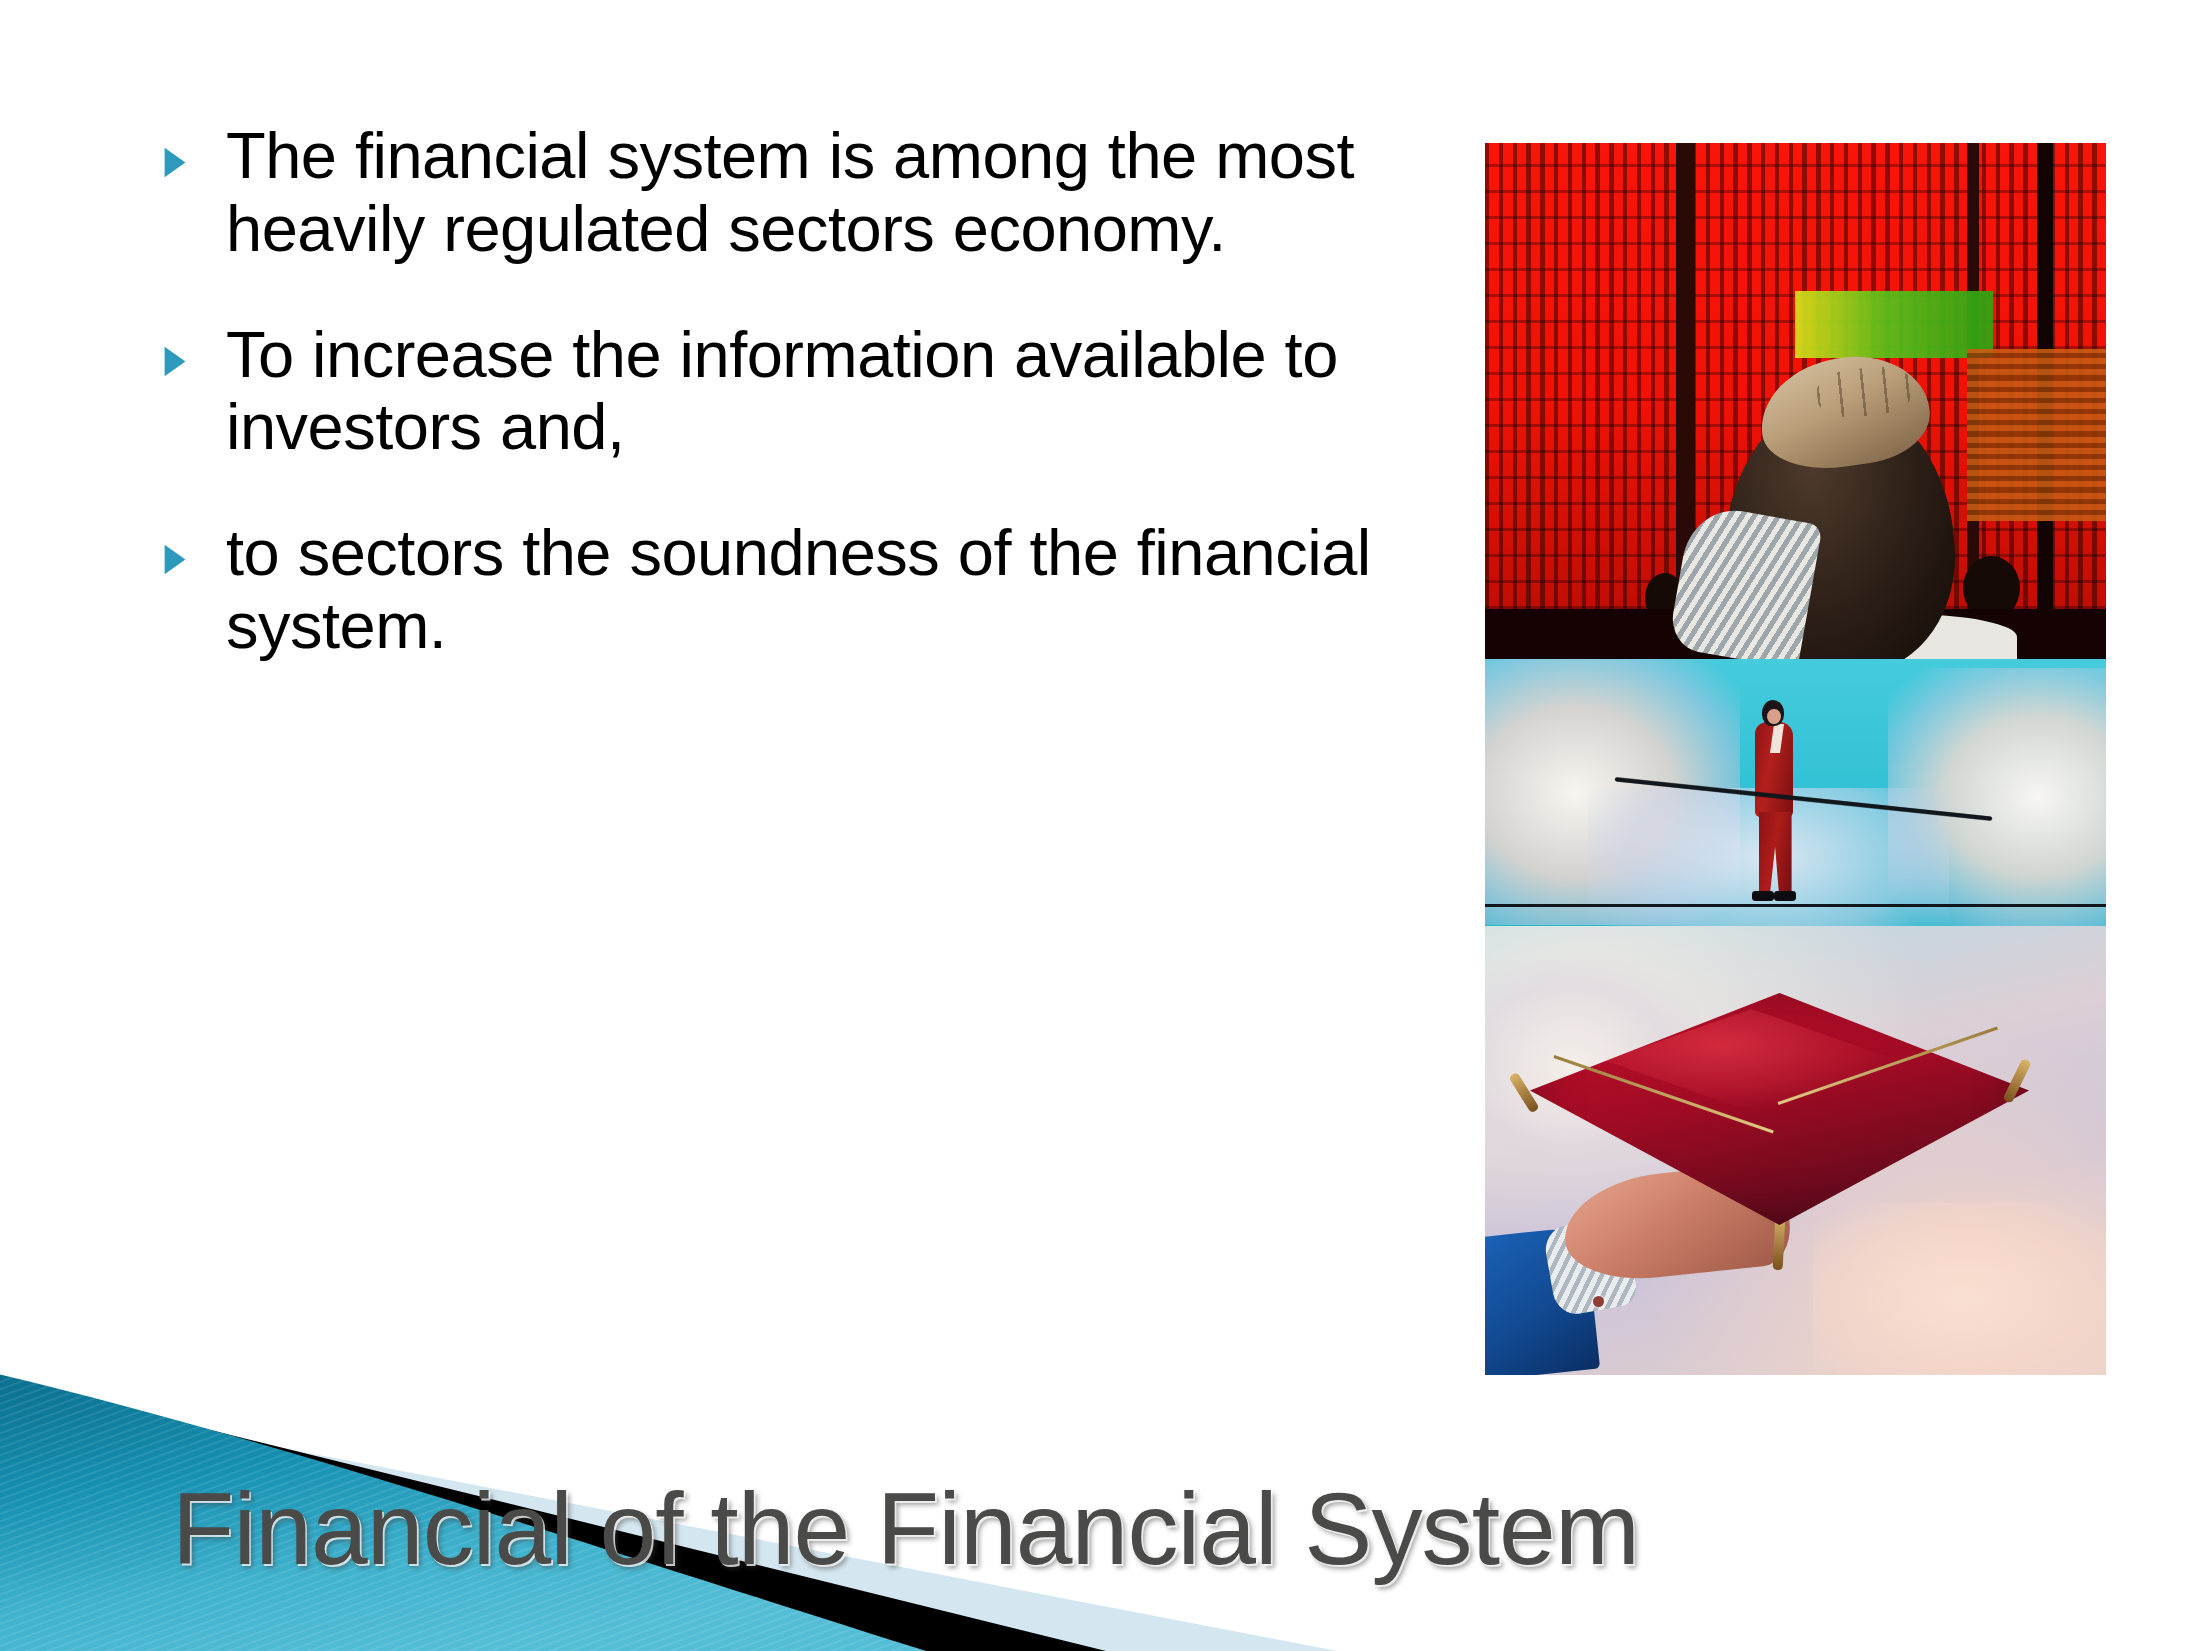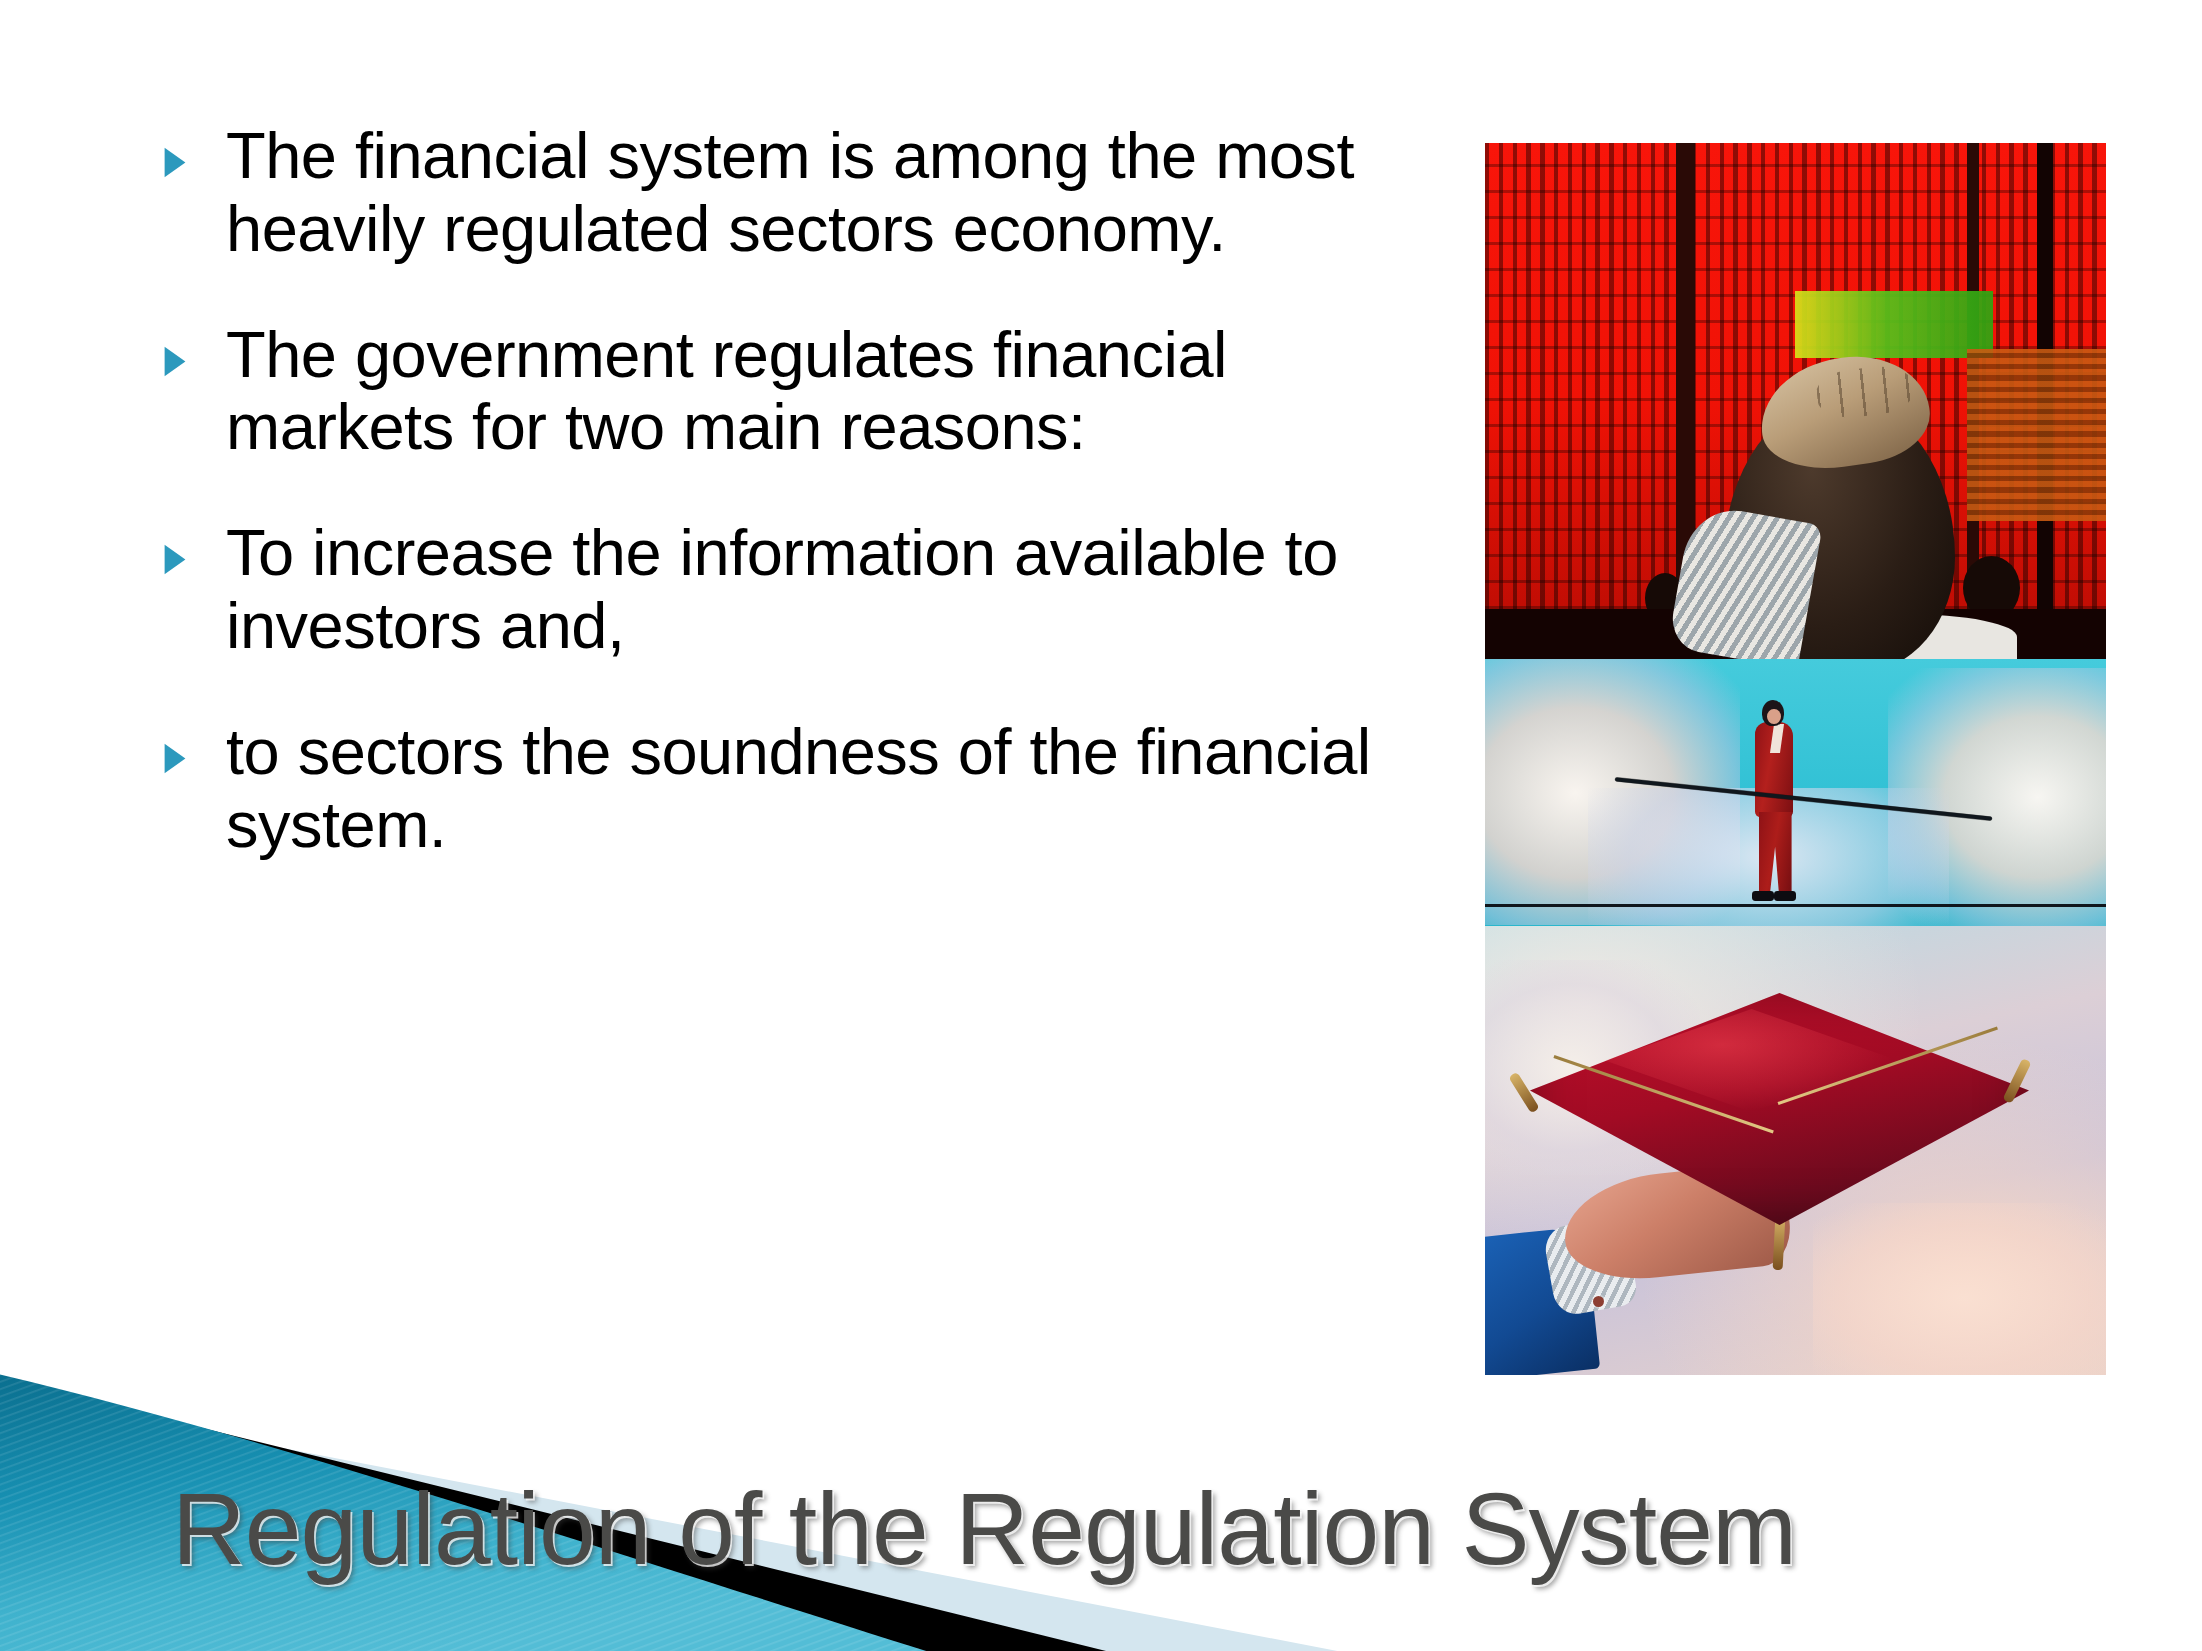--- a/index.html
+++ b/index.html
@@ -277,28 +277,20 @@
 
     <div class="bullet-row">
       <span class="bullet-marker">
         <svg width="26" height="33" viewBox="0 0 30 38">
             <polygon points="3,2 27,19 3,36" fill="#2c99bd"></polygon>
           </svg>
       </span>
       <span class="bullet-text">The financial system is among the most heavily regulated sectors economy.</span>
     </div>
 
-    <div class="bullet-row">
-      <span class="bullet-marker">
-        <svg width="26" height="33" viewBox="0 0 30 38">
-            <polygon points="3,2 27,19 3,36" fill="#2c99bd"></polygon>
-          </svg>
-      </span>
-      <span class="bullet-text">The government regulates financial markets for two main reasons:</span>
-    </div>
 
     <div class="bullet-row">
       <span class="bullet-marker">
         <svg width="26" height="33" viewBox="0 0 30 38">
             <polygon points="3,2 27,19 3,36" fill="#2c99bd"></polygon>
           </svg>
       </span>
       <span class="bullet-text">To increase the information available to investors and,</span>
     </div>
 
@@ -386,16 +378,16 @@
 
       <polygon points="0,40 1560,340 1120,340 0,126" fill="#d4e6ef"></polygon>
 
       <polygon points="0,22 1290,340 1015,340 0,100" fill="#000000"></polygon>
 
       <path d="M 0,18 C 330,96 760,240 1080,340 L 0,340 Z" fill="url(#tealGrad)"></path>
       <path d="M 0,18 C 330,96 760,240 1080,340 L 0,340 Z" fill="url(#stripes)"></path>
     </svg>
   </div>
 
-  <div class="slide-title">Regulation of the Regulation System</div>
+  <div class="slide-title">Financial of the Financial System</div>
 
 </div>
 
 
 </body></html>

